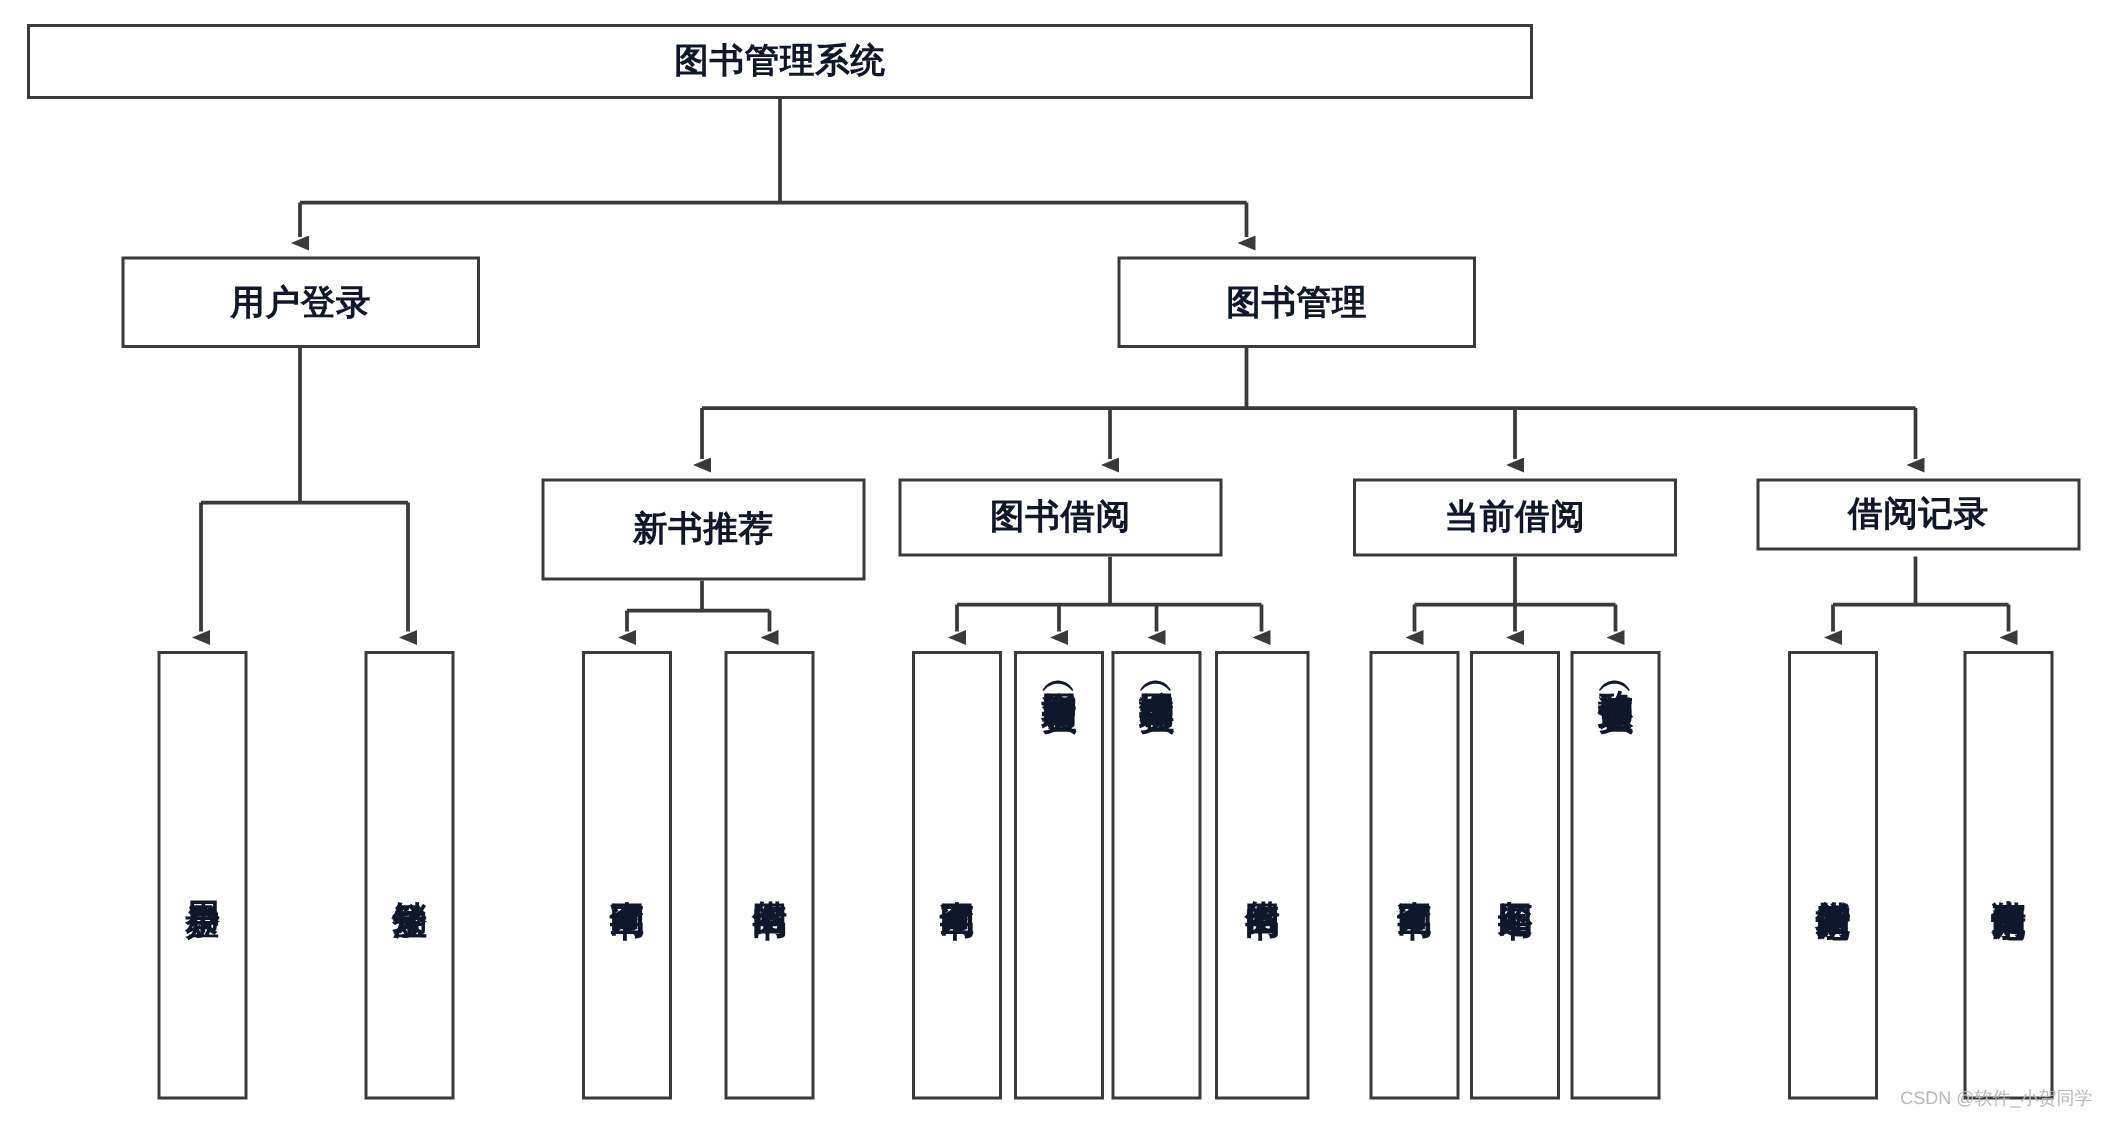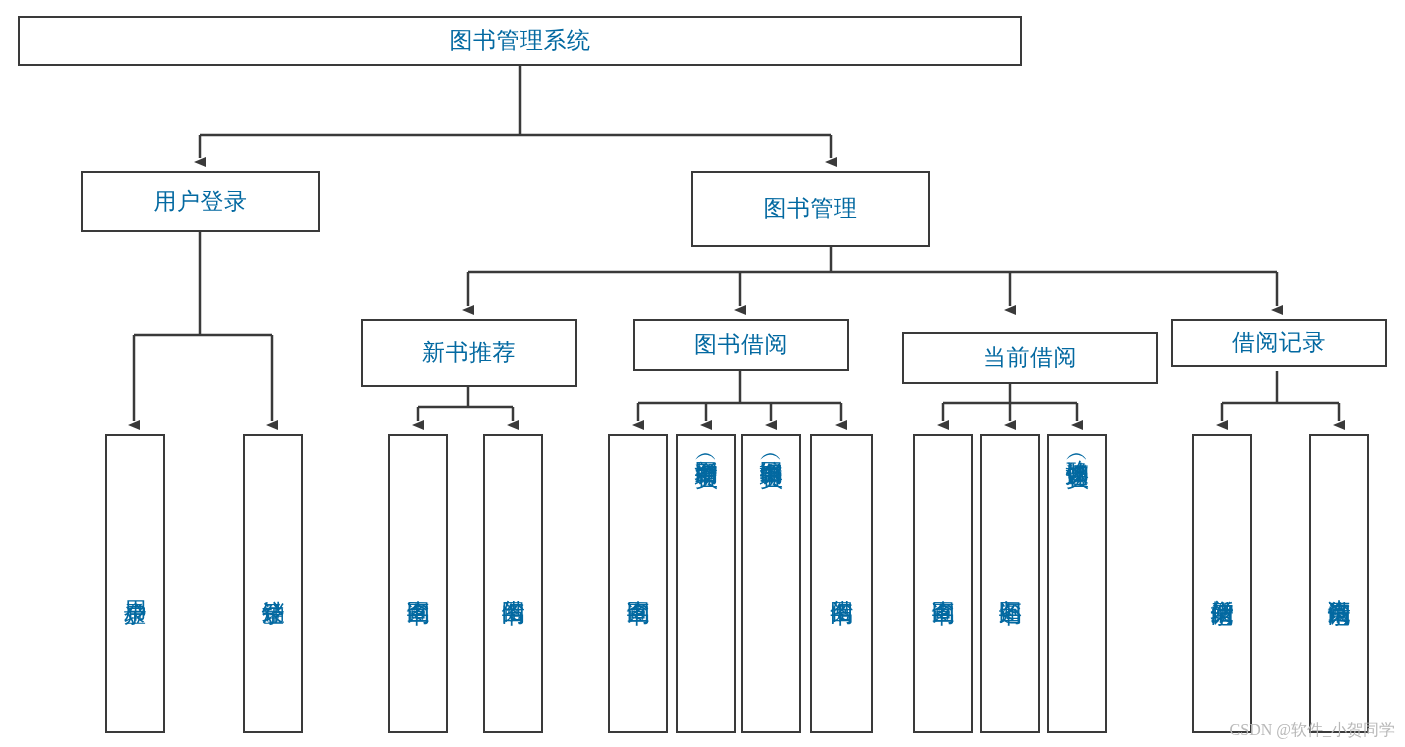--- a/index.html
+++ b/index.html
@@ -25,21 +25,22 @@
     height: 747px;
   }
   .node-box {
     position: absolute;
     box-sizing: border-box;
     border: 2px solid #3a3a3a;
     background: #ffffff;
     display: flex;
     align-items: center;
     justify-content: center;
-    color: #0369a1;
+    color: #0f172a;
+    font-weight: bold;
   }
   .node-label-h {
     font-size: 23px;
     line-height: 1.1;
     letter-spacing: 0.5px;
     white-space: nowrap;
   }
   .node-box.leaf {
     align-items: flex-start;
     justify-content: center;
@@ -54,25 +55,24 @@
     text-orientation: upright;
     font-size: 23px;
     line-height: 1.28;
     letter-spacing: 1px;
     white-space: nowrap;
   }
   #watermark {
     position: absolute;
     right: 10px;
     bottom: 6px;
-    font-size: 16px;
+    font-size: 12px;
     color: #b8b8b8;
     white-space: nowrap;
     pointer-events: none;
-    font-family: Liberation Serif, serif;
   }
 </style>
 </head>
 <body>
 
 <div id="diagram-root">
 
   <svg id="diagram-svg" viewBox="0 0 1405 747">
     <defs>
       <marker id="arrowhead" markerWidth="10" markerHeight="12" refX="1" refY="6" orient="auto" markerUnits="userSpaceOnUse">
@@ -123,31 +123,31 @@
     </g>
   </svg>
 
   <div class="node-box" id="node-root" style="left: 18px; top: 16px; width: 1004px; height: 50px;">
     <span class="node-label-h">图书管理系统</span>
   </div>
 
   <div class="node-box" id="node-l2-0" style="left: 81px; top: 171px; width: 239px; height: 61px;">
     <span class="node-label-h">用户登录</span>
   </div>
-  <div class="node-box" id="node-l2-1" style="left: 691px; top: 171px; width: 239px; height: 76px;">
+  <div class="node-box" id="node-l2-1" style="left: 745px; top: 171px; width: 239px; height: 61px;">
     <span class="node-label-h">图书管理</span>
   </div>
 
   <div class="node-box" id="node-l3-0" style="left: 361px; top: 319px; width: 216px; height: 68px;">
     <span class="node-label-h">新书推荐</span>
   </div>
-  <div class="node-box" id="node-l3-1" style="left: 633px; top: 319px; width: 216px; height: 52px;">
+  <div class="node-box" id="node-l3-1" style="left: 599px; top: 319px; width: 216px; height: 52px;">
     <span class="node-label-h">图书借阅</span>
   </div>
-  <div class="node-box" id="node-l3-2" style="left: 902px; top: 332px; width: 256px; height: 52px;">
+  <div class="node-box" id="node-l3-2" style="left: 902px; top: 319px; width: 216px; height: 52px;">
     <span class="node-label-h">当前借阅</span>
   </div>
   <div class="node-box" id="node-l3-3" style="left: 1171px; top: 319px; width: 216px; height: 48px;">
     <span class="node-label-h">借阅记录</span>
   </div>
 
   <div id="leaf-container">
       <div class="node-box leaf centered" style="left: 105px; top: 434px; width: 60px; height: 299px;">
         <span class="node-label-v">用户登录</span>
       </div>

